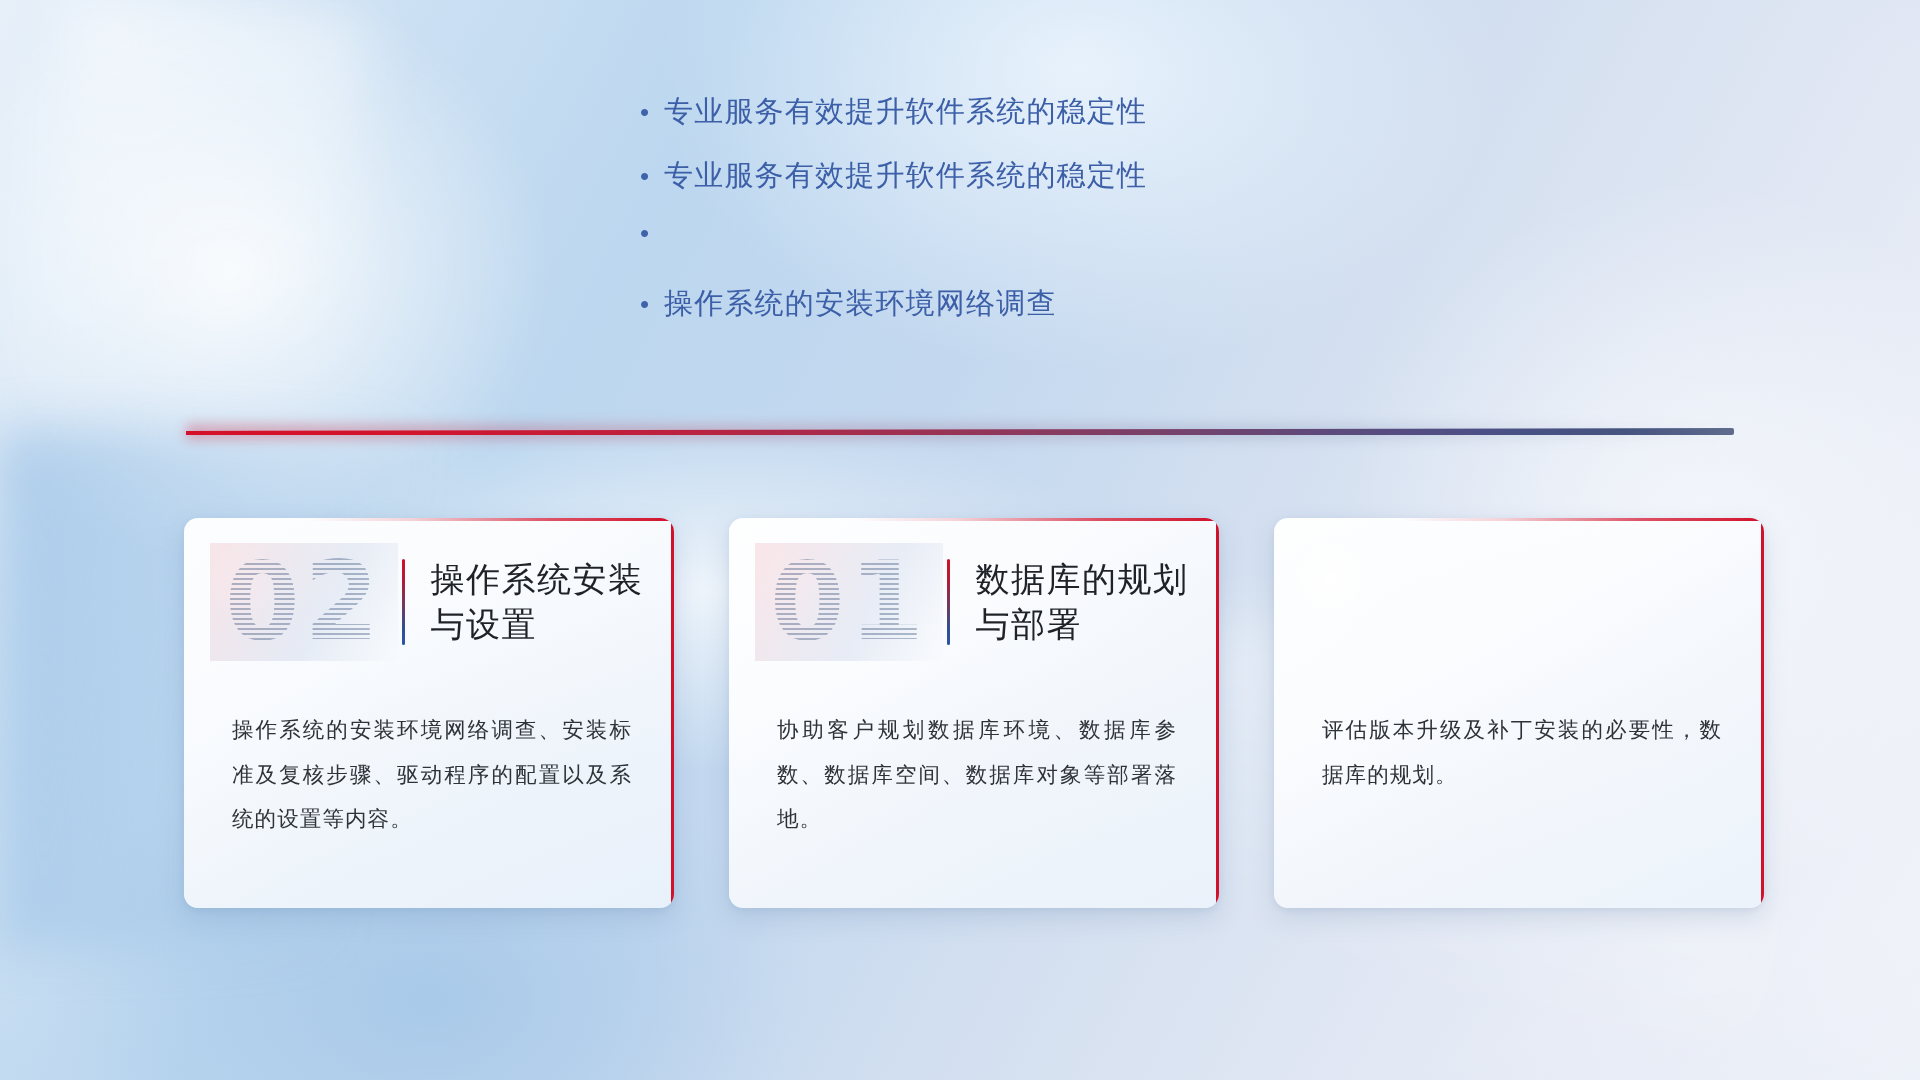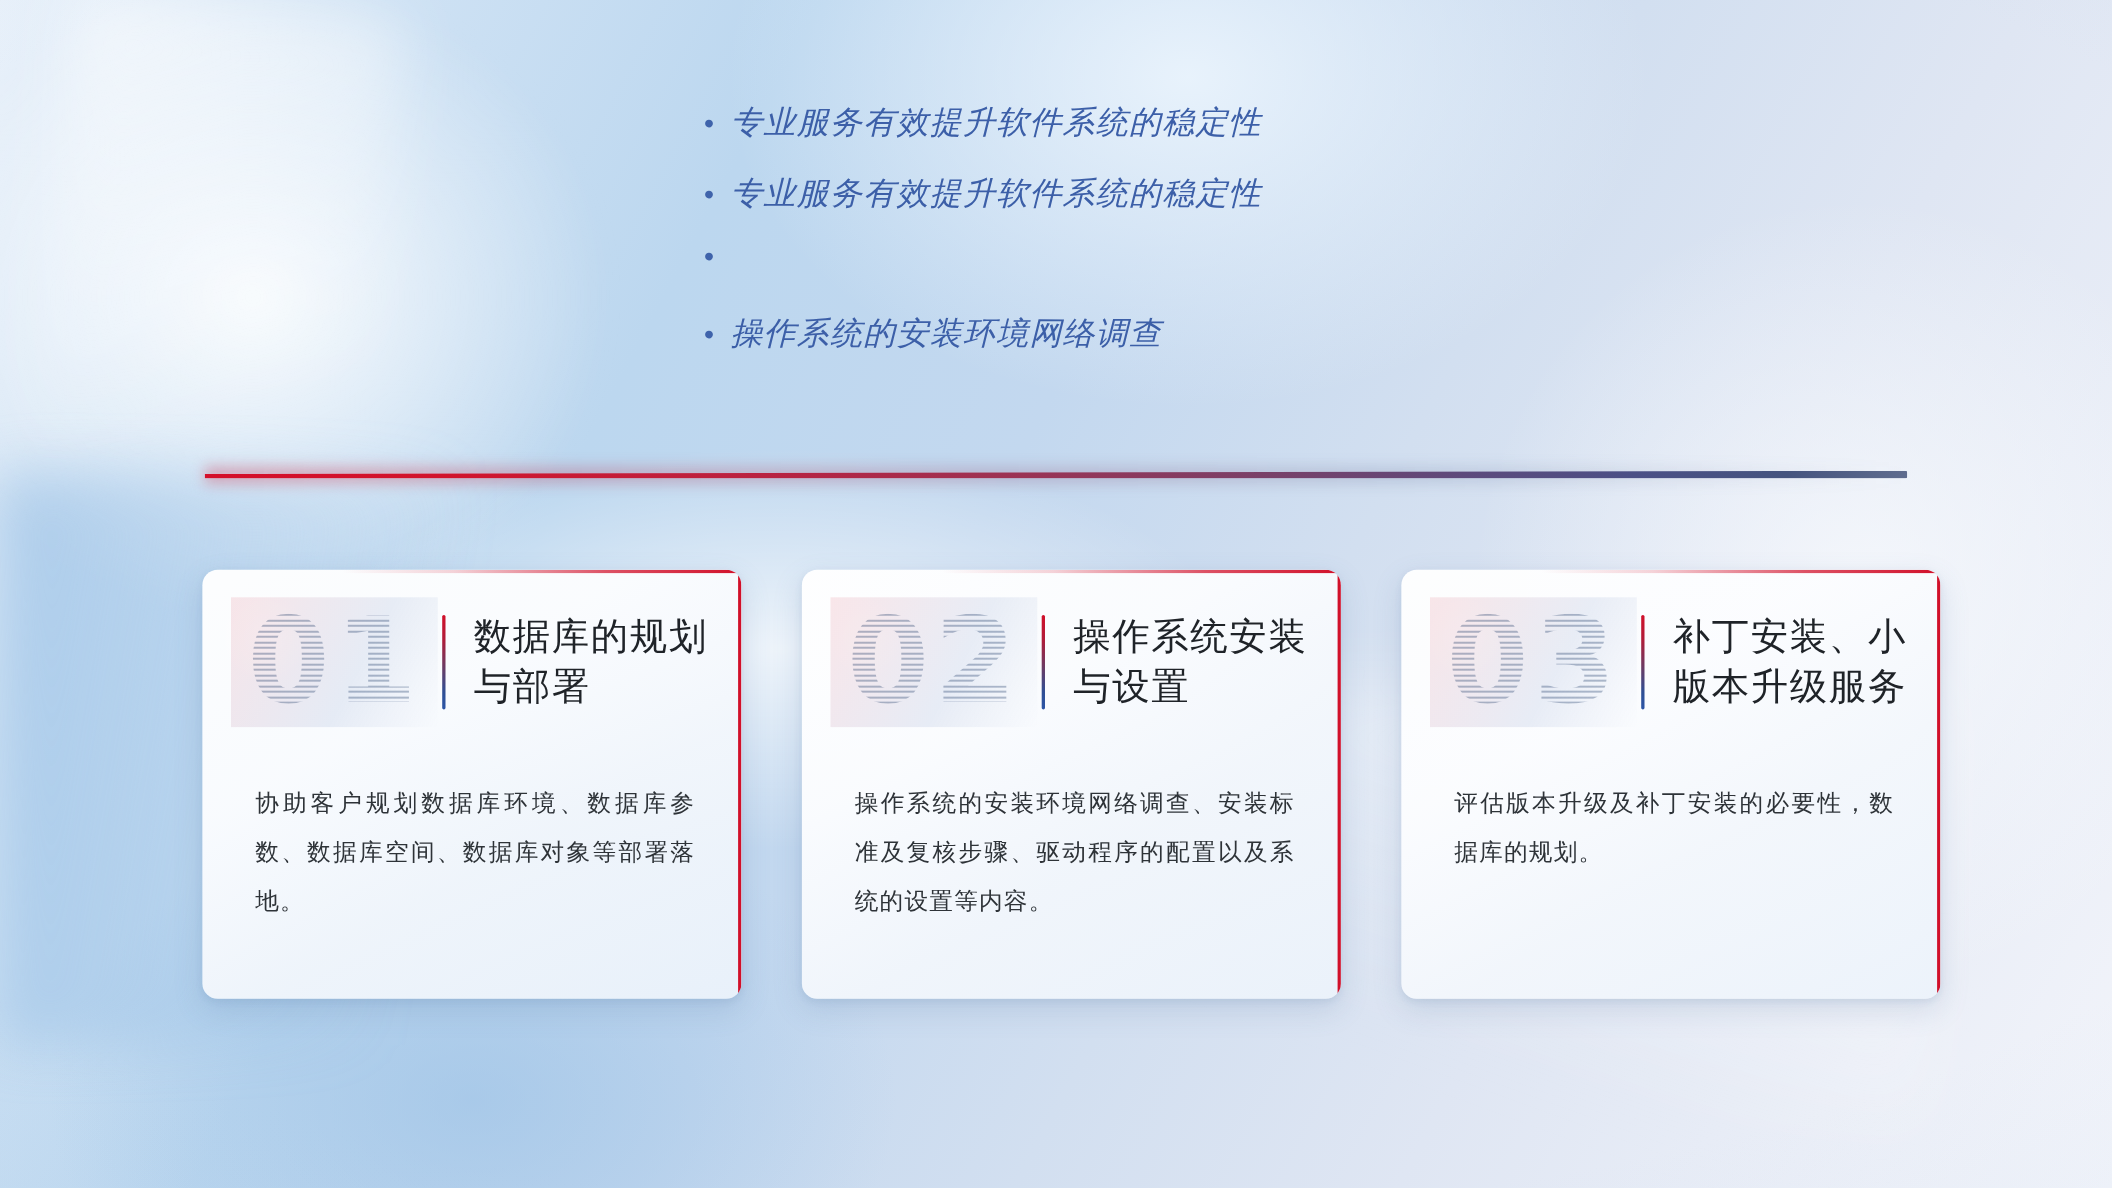--- a/index.html
+++ b/index.html
@@ -81,21 +81,20 @@
     font-size:26px; line-height:1;
     text-align:left;
     padding-left:10px;
   }
   .bullet-text{
     color:#3c5fa8;
     font-size:29px;
     letter-spacing:1.2px;
     font-weight:500;
     white-space:nowrap;
-    font-style:italic;
   }
 
   
   #divider-wrap{
     position:absolute; left:186px; top:424px; width:1548px; height:16px;
   }
   #divider-line{
     position:absolute; left:0; top:4px; width:100%; height:7px;
     background:linear-gradient(90deg,
         #d40f2a 0%, #d2142c 14%, #bb2240 32%,
@@ -245,55 +244,46 @@
 </div>
 
 <div id="cards">
 
   <div class="card">
     <div class="card-inner-light"></div>
     <div class="card-edge-right"></div>
     <div class="card-edge-top"></div>
     <div class="card-head">
       <div class="card-num">
+        <span>02</span>
+        <div class="card-num-tint"></div>
+      </div>
+      <div class="card-rule"></div>
+      <div class="card-title">操作系统安装
+与设置</div>
+    </div>
+    <div class="card-body">操作系统的安装环境网络调查、安装标准及复核步骤、驱动程序的配置以及系统的设置等内容。</div>
+  </div>
+
+  <div class="card">
+    <div class="card-inner-light"></div>
+    <div class="card-edge-right"></div>
+    <div class="card-edge-top"></div>
+    <div class="card-head">
+      <div class="card-num">
         <span>01</span>
         <div class="card-num-tint"></div>
       </div>
       <div class="card-rule"></div>
       <div class="card-title">数据库的规划
 与部署</div>
     </div>
     <div class="card-body">协助客户规划数据库环境、数据库参数、数据库空间、数据库对象等部署落地。</div>
   </div>
 
   <div class="card">
     <div class="card-inner-light"></div>
     <div class="card-edge-right"></div>
     <div class="card-edge-top"></div>
-    <div class="card-head">
-      <div class="card-num">
-        <span>02</span>
-        <div class="card-num-tint"></div>
-      </div>
-      <div class="card-rule"></div>
-      <div class="card-title">操作系统安装
-与设置</div>
-    </div>
-    <div class="card-body">操作系统的安装环境网络调查、安装标准及复核步骤、驱动程序的配置以及系统的设置等内容。</div>
-  </div>
-
-  <div class="card">
-    <div class="card-inner-light"></div>
-    <div class="card-edge-right"></div>
-    <div class="card-edge-top"></div>
-    <div class="card-head">
-      <div class="card-num">
-        <span>03</span>
-        <div class="card-num-tint"></div>
-      </div>
-      <div class="card-rule"></div>
-      <div class="card-title">补丁安装、小
-版本升级服务</div>
-    </div>
     <div class="card-body">评估版本升级及补丁安装的必要性，数据库的规划。</div>
   </div>
 
 </div>
 
 </body></html>

